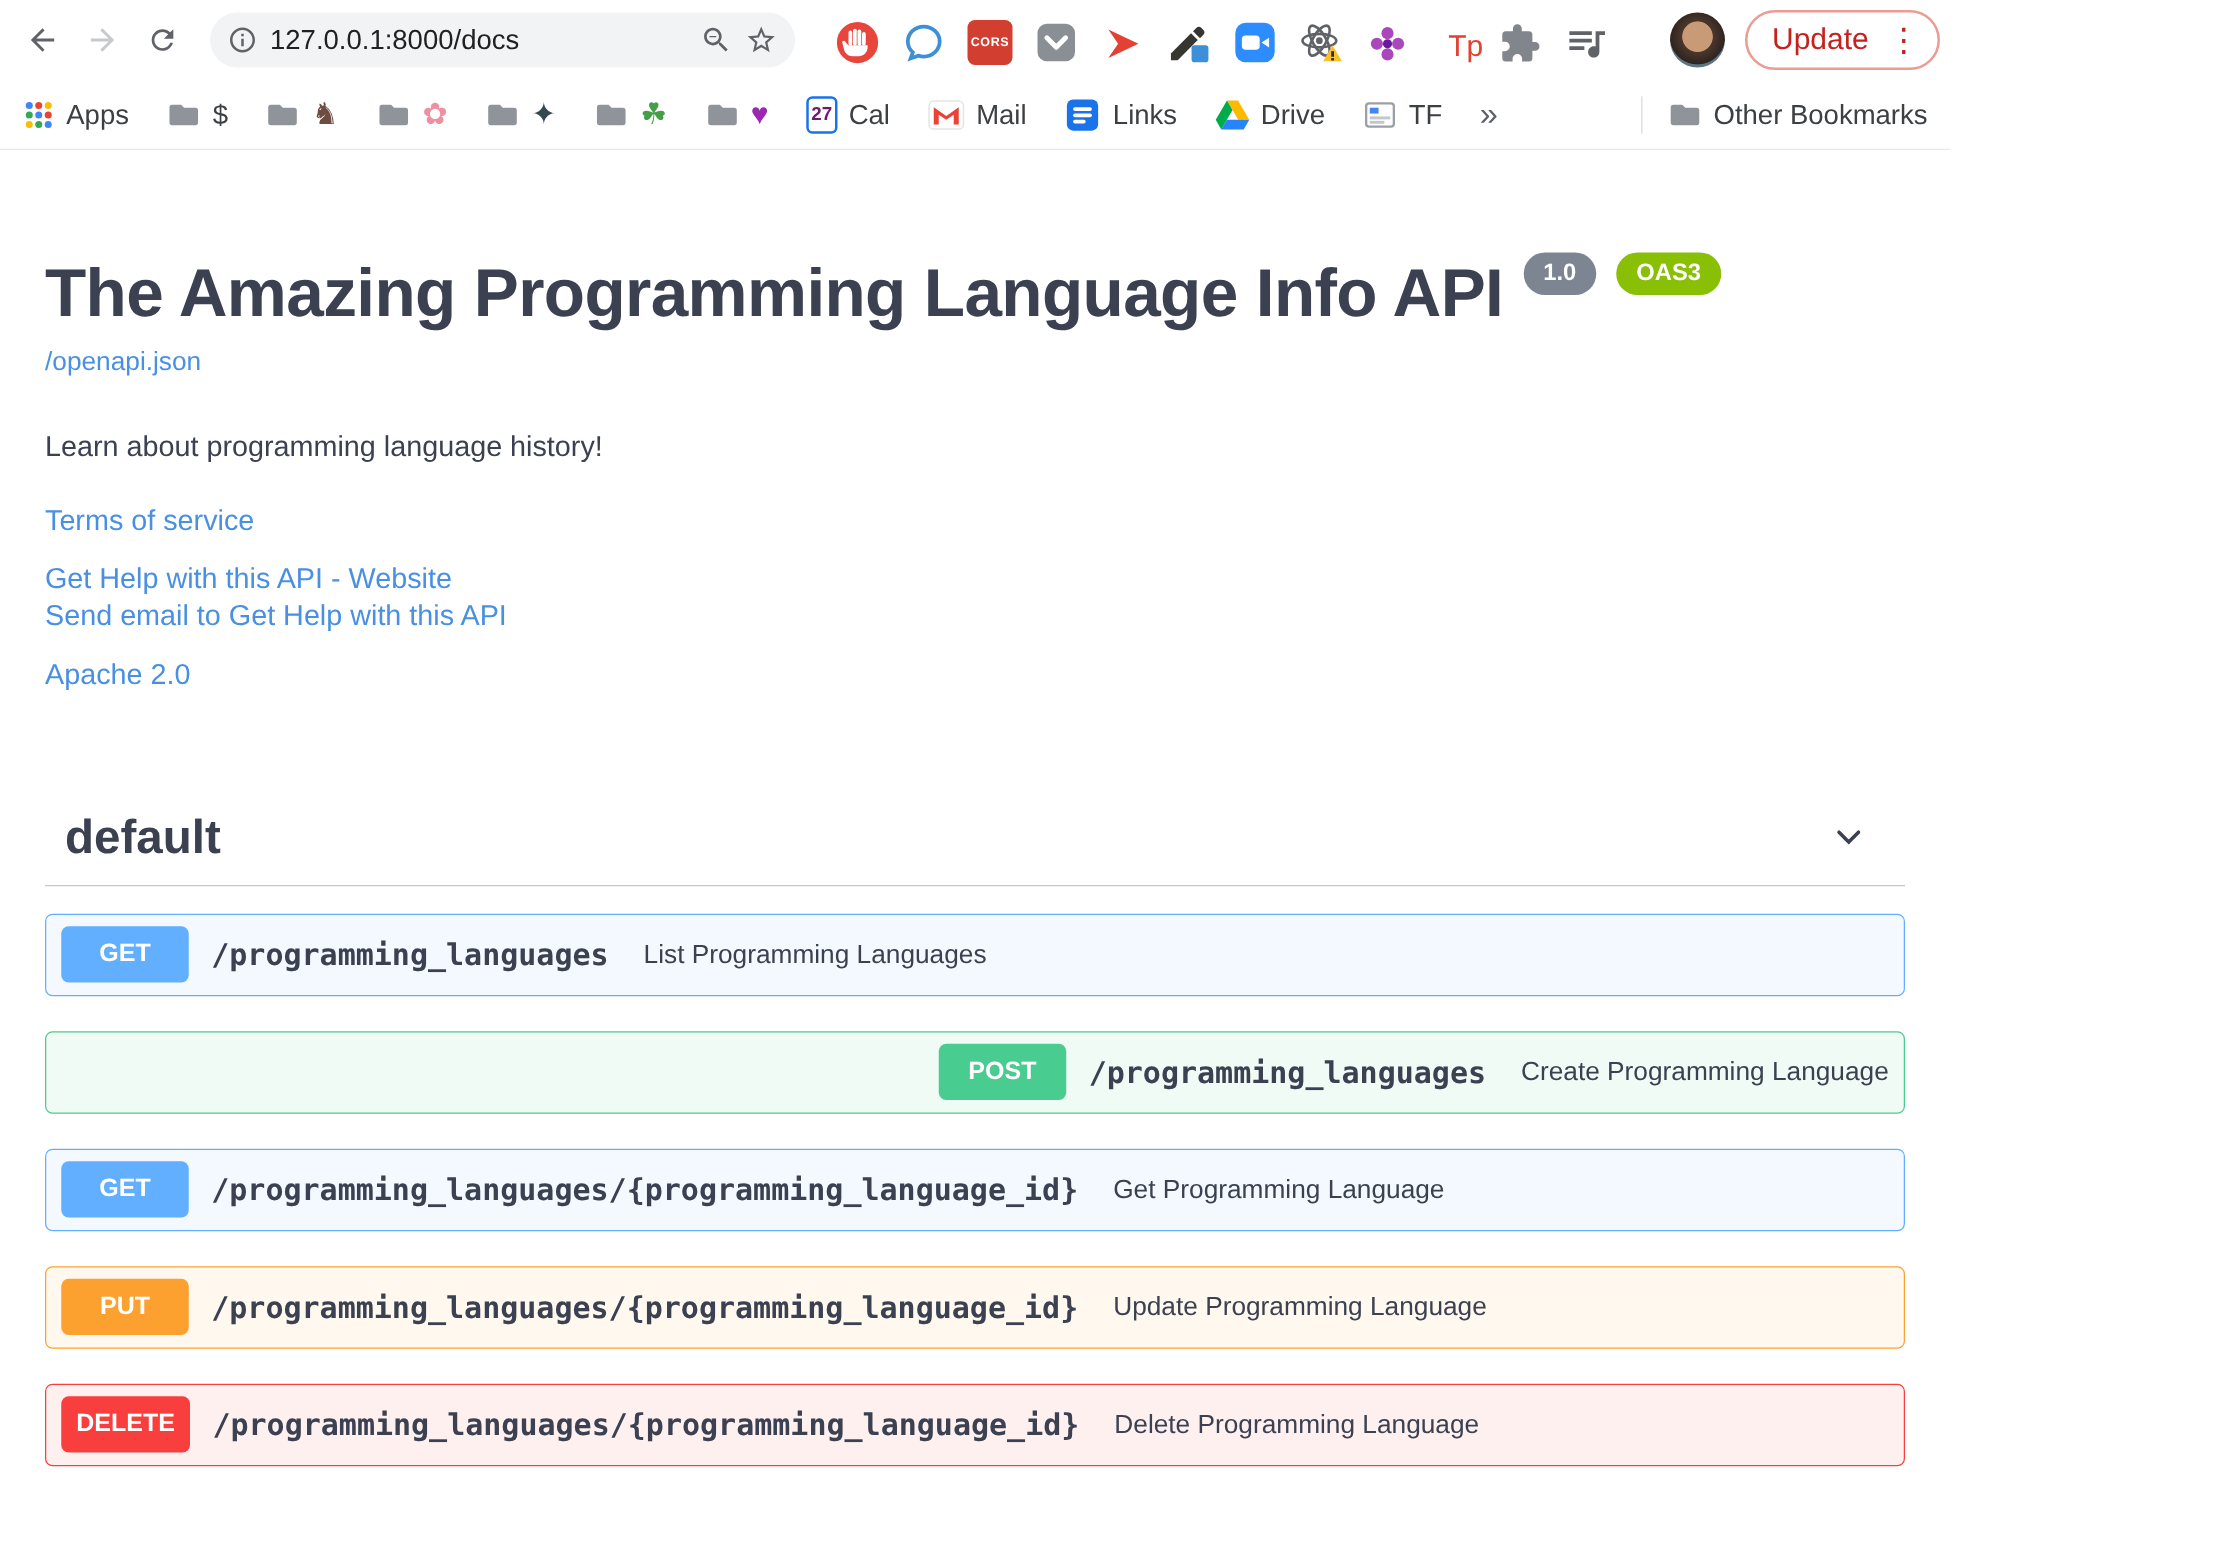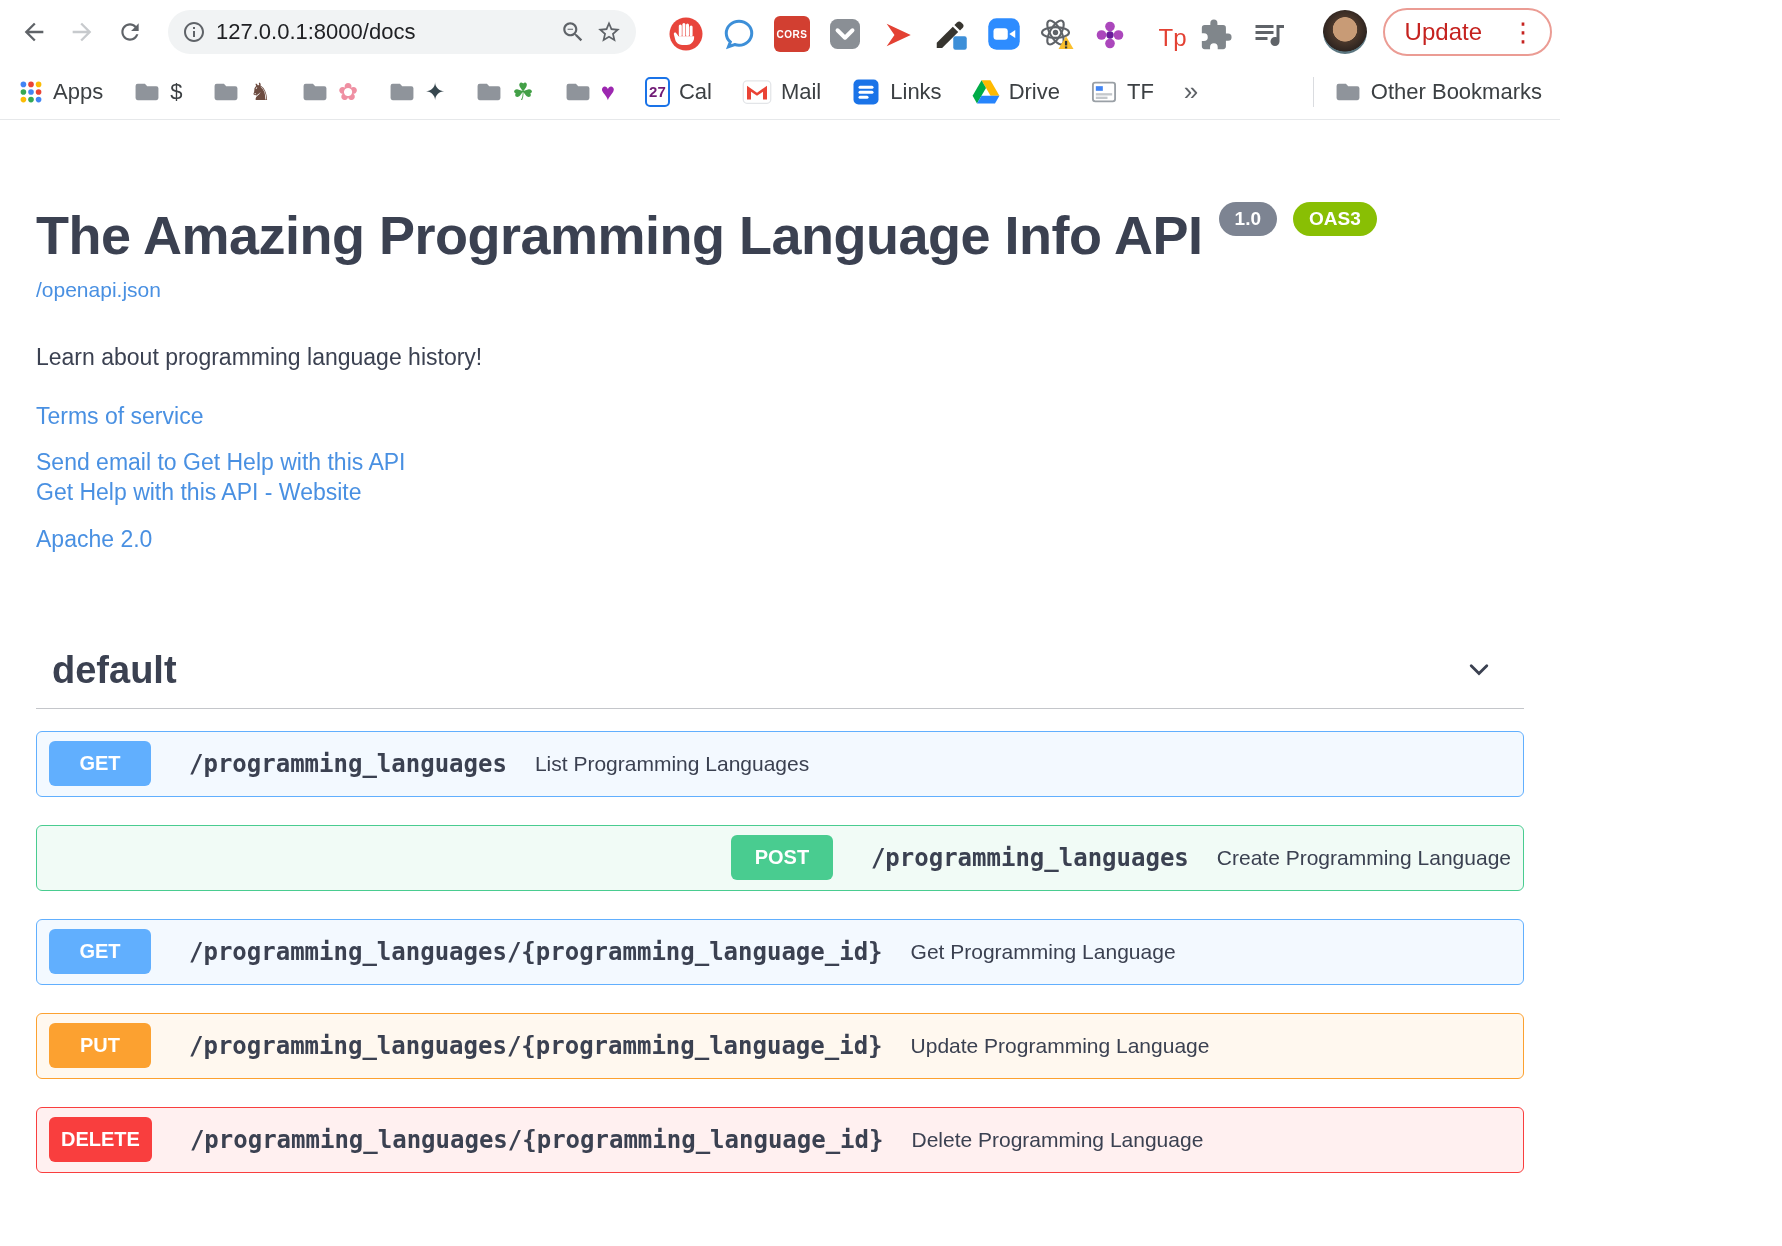--- a/index.html
+++ b/index.html
@@ -16,21 +16,21 @@
           padding:0 14px;gap:10px;margin:0 10px 0 14px;box-sizing:border-box;}
   .url-text{flex:1;font-size:22px;color:#202124;white-space:nowrap;overflow:hidden;}
   .ext-row{display:flex;align-items:center;gap:13px;margin-left:20px;}
   .ext{width:40px;height:40px;display:flex;align-items:flex-end;justify-content:center;flex:0 0 auto;}
   .cors-box{width:36px;height:36px;background:#d23f31;border-radius:6px;color:#fff;font-weight:bold;
             font-size:10px;letter-spacing:.5px;display:flex;align-items:center;justify-content:center;}
   .tp-text{color:#e34133;font-weight:normal;font-size:24px;margin-left:19px;}
   .avatar{width:44px;height:44px;border-radius:50%;margin-left:16px;flex:0 0 auto;
           background:radial-gradient(circle at 50% 44%, #c89b76 0%, #c89b76 36%, #4a372b 38%, #2e2420 66%, #5b7680 68%);}
   .update-pill{margin-left:16px;height:44px;border:2px solid #eb9c94;background:#fff;border-radius:24px;
-               display:flex;align-items:center;padding:0 8px 0 20px;gap:22px;flex:0 0 auto;}
+               display:flex;align-items:center;padding:0 8px 0 20px;gap:9px;flex:0 0 auto;}
   .update-label{color:#c5221f;font-size:24px;}
   .menu-dots{color:#c5221f;font-size:26px;line-height:1;padding:0 6px;}
   .right-push{margin-left:auto;display:flex;align-items:center;}
 
   
   .bookmarks{height:56px;display:flex;align-items:center;padding:0 18px;box-sizing:border-box;
              border-bottom:1px solid #e6e8ea;background:#fff;font-size:22px;color:#3c4043;}
   .bm{display:flex;align-items:center;gap:9px;margin-right:30px;white-space:nowrap;flex:0 0 auto;}
   .bm:last-child{margin-right:0;}
   .cal-icon{width:25px;height:30px;background:#fff;border:2.5px solid #1a73e8;border-radius:5px;color:#701a75;
@@ -70,21 +70,21 @@
   .op-get{background:rgba(97,175,254,.08);border-color:#61affe;}
   .op-post{background:rgba(73,204,144,.08);border-color:#49cc90;justify-content:flex-end;}
   .op-put{background:rgba(252,161,48,.08);border-color:#fca130;}
   .op-delete{background:rgba(249,62,62,.08);border-color:#f93e3e;}
   .method{min-width:102px;text-align:center;padding:11px 12px;border-radius:6px;color:#fff;font-weight:700;
           font-size:20px;box-sizing:border-box;}
   .m-get{background:#61affe;}
   .m-post{background:#49cc90;}
   .m-put{background:#fca130;}
   .m-delete{background:#f93e3e;}
-  .path{margin-left:38px;font-family:"DejaVu Sans Mono","Liberation Mono",monospace;font-weight:700;
+  .path{margin-left:18px;font-family:"DejaVu Sans Mono","Liberation Mono",monospace;font-weight:700;
         font-size:24px;color:#3b4151;}
   .summary{margin-left:28px;font-size:21px;color:#3b4151;}
 </style>
 </head>
 <body>
 
 <div class="window">
 
   <div class="navbar">
     <div class="nav-btn">
@@ -316,22 +316,22 @@
       <span class="t">The Amazing Programming Language Info API</span>
       <span class="badge gray">1.0</span>
       <span class="badge green">OAS3</span>
     </h1>
     <a class="spec-link">/openapi.json</a>
     <p class="desc">Learn about programming language history!</p>
 
     <div class="links">
       <a class="link-terms">Terms of service</a>
       <div class="link-group">
+        <a>Get Help with this API - Website</a>
         <a>Send email to Get Help with this API</a>
-        <a>Get Help with this API - Website</a>
       </div>
       <a class="link-license">Apache 2.0</a>
     </div>
 
     <div class="section">
       <div class="section-header">
         <h3 class="tag-title">default</h3>
         <svg width="34" height="34" viewBox="0 0 24 24">
             <path d="M6.5 9l5.5 5.5L17.5 9" fill="none" stroke="#3b4151" stroke-width="2" stroke-linecap="round"></path>
           </svg>

